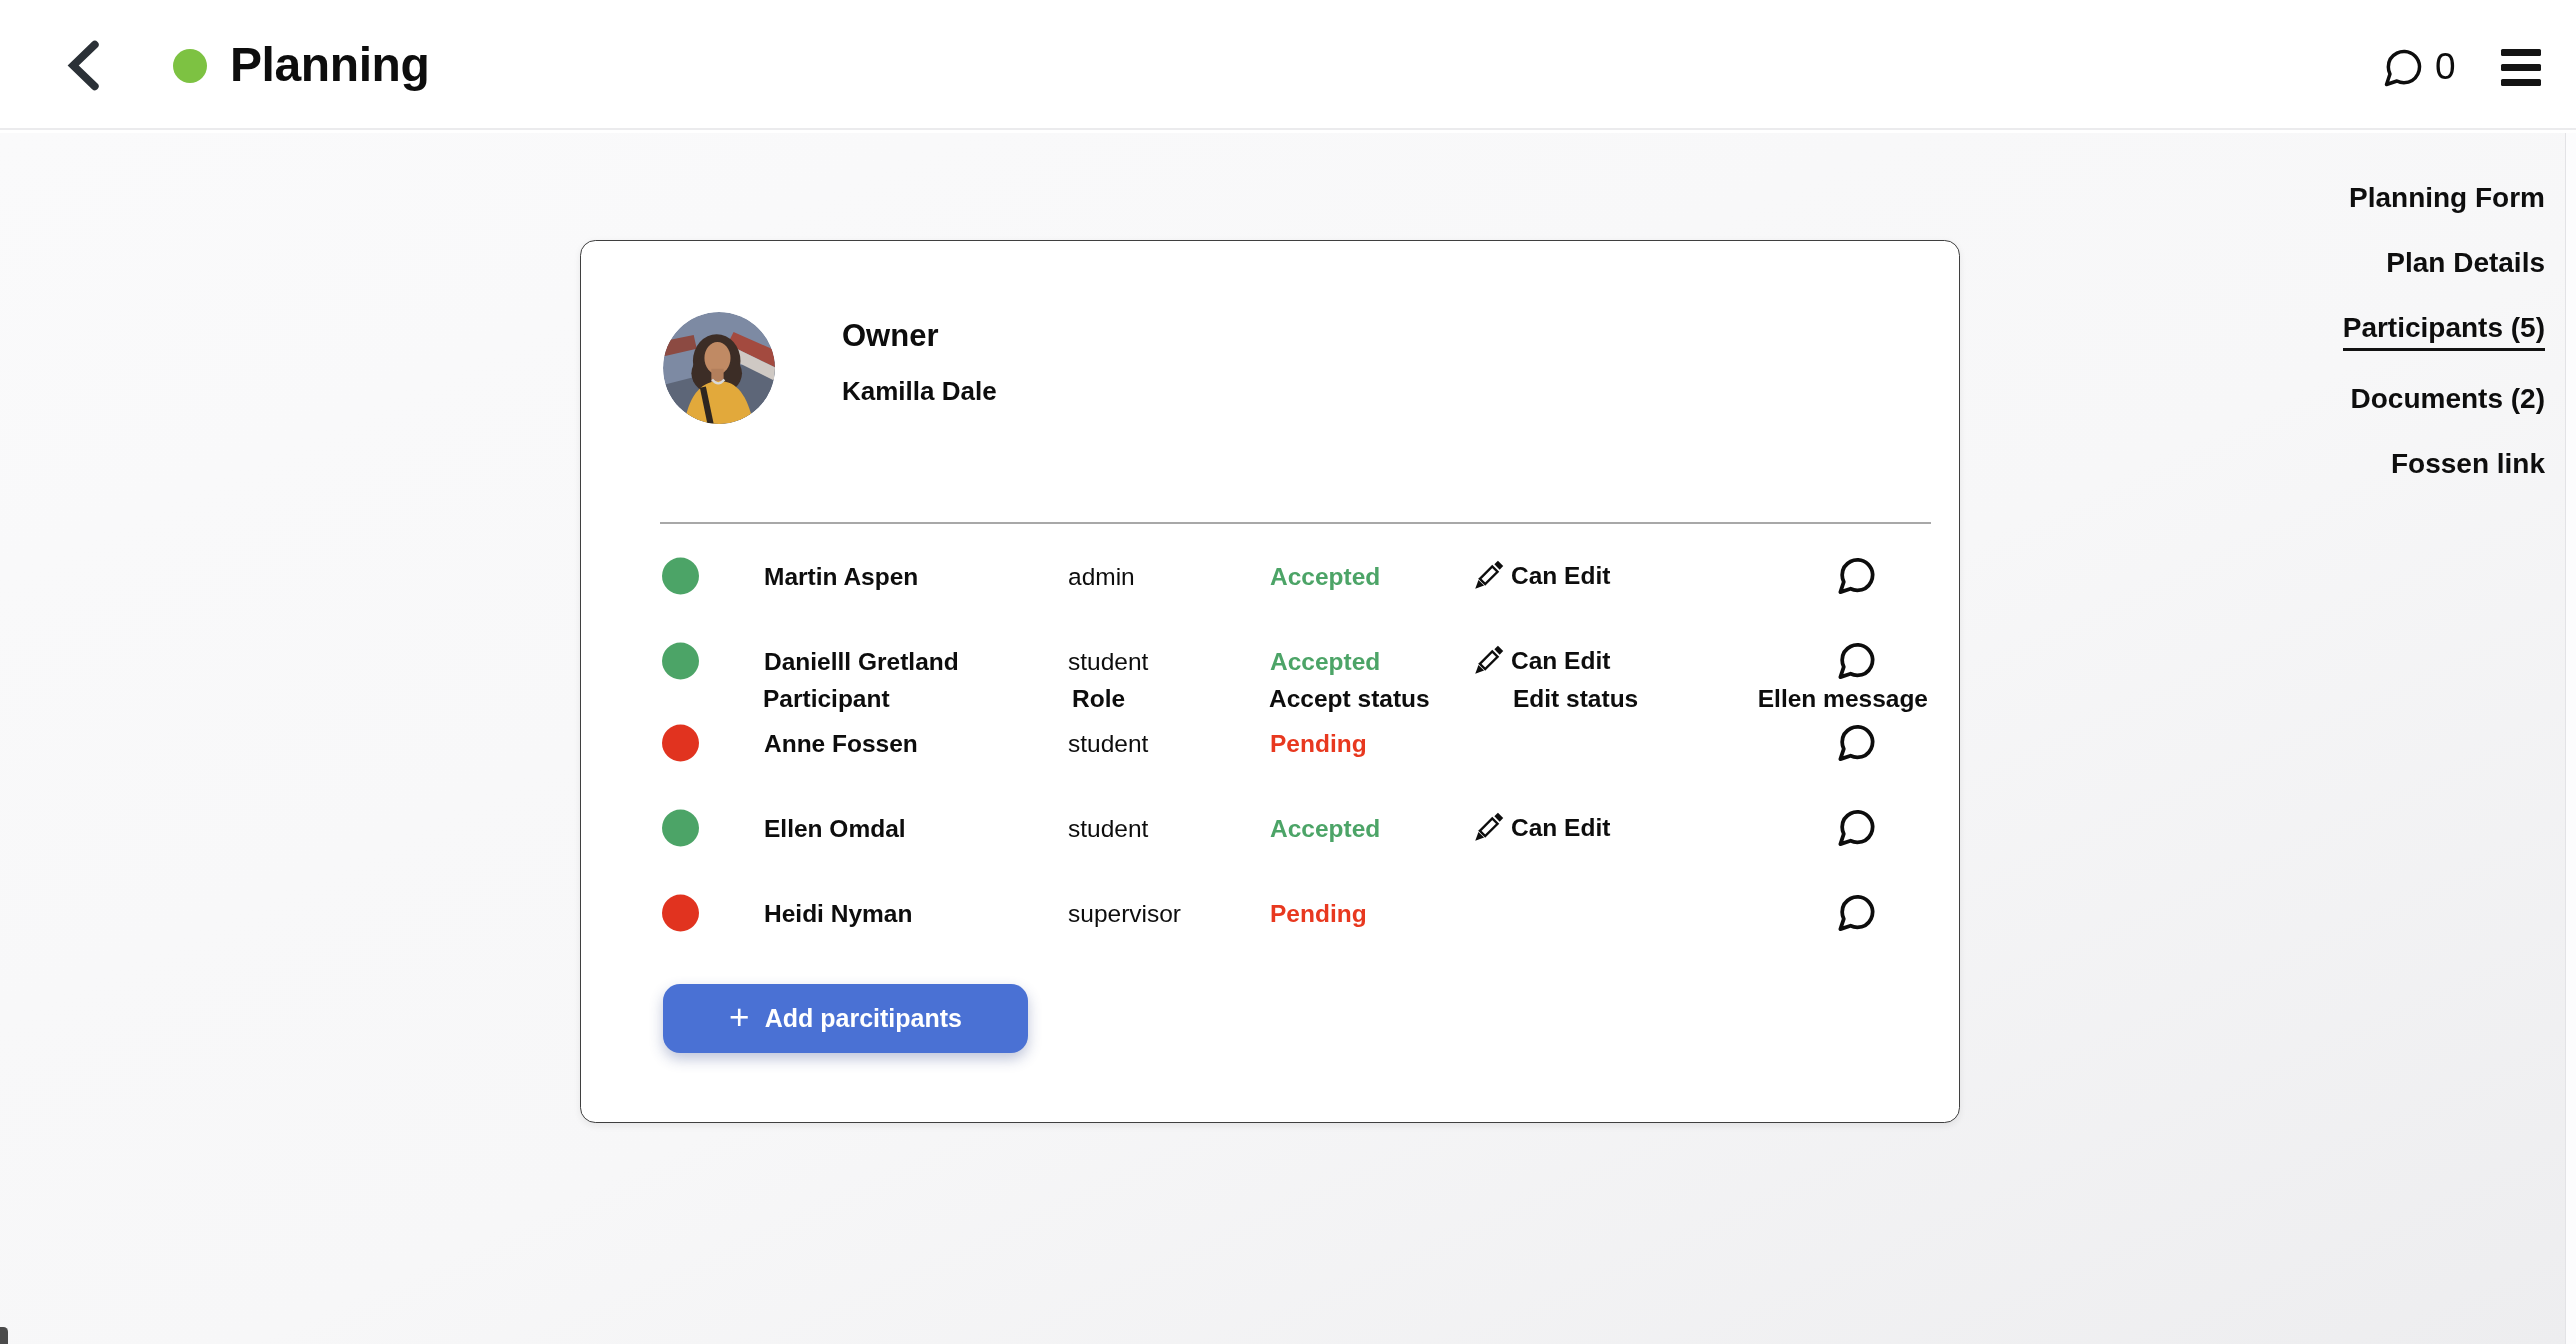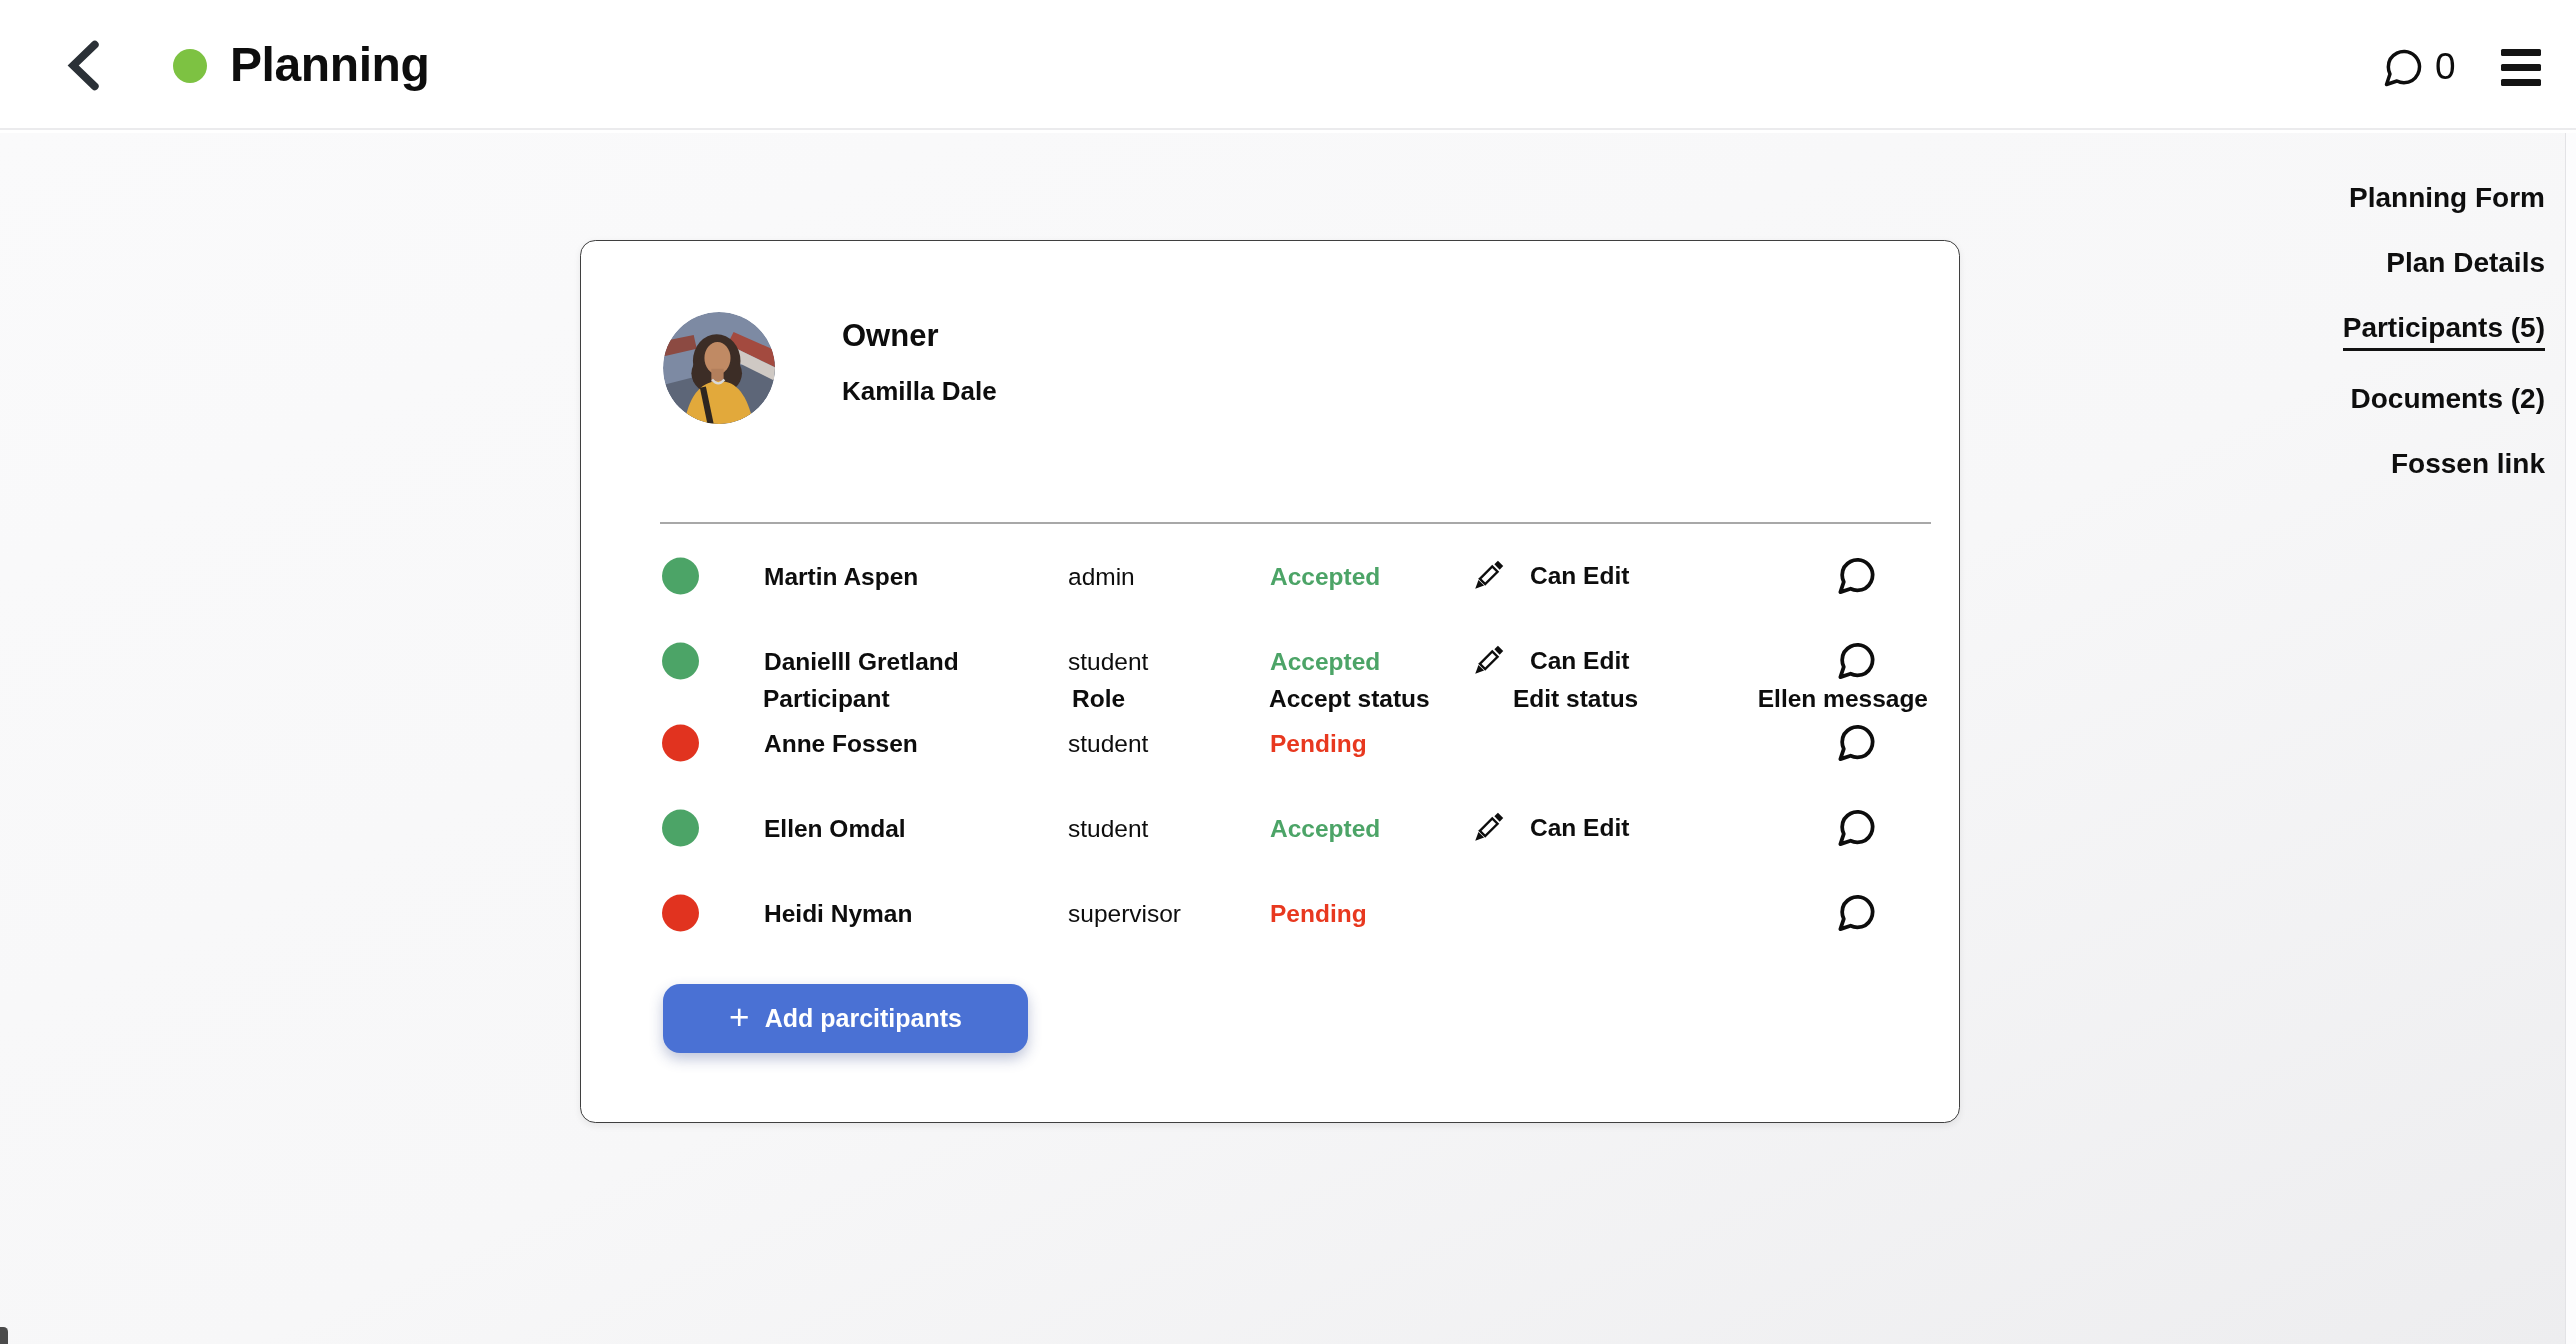--- a/index.html
+++ b/index.html
@@ -45,21 +45,21 @@
   .th-edit { left:932px; }
   .th-send { right:31px; }
   .table-divider { position:absolute; left:79px; top:281px; width:1271px; height:2.3px; background:#a8a8a8; }
 
   .prow { position:absolute; left:79px; width:1271px; height:74px; }
   .prow .dot { position:absolute; left:1.5px; top:50%; transform:translateY(-50%); width:37px; height:37px; border-radius:50%; }
   .prow .cell { position:absolute; top:50%; transform:translateY(-50%); font-size:24.5px; line-height:31px; white-space:nowrap; }
   .prow .name { left:104px; font-weight:600; }
   .prow .role { left:408px; font-weight:400; }
   .prow .accept { left:610px; font-weight:600; }
-  .prow .edit-wrap { position:absolute; left:811px; top:50%; transform:translateY(-50%); display:flex; align-items:center; gap:25px; }
+  .prow .edit-wrap { position:absolute; left:811px; top:50%; transform:translateY(-50%); display:flex; align-items:center; gap:6px; }
   .prow .edit-label { font-size:24.5px; font-weight:600; white-space:nowrap; }
   .prow .msg-btn { position:absolute; left:1175px; top:50%; transform:translateY(-50%); width:43px; height:43px;
                    background:none; border:none; cursor:pointer; }
 
   .add-btn { position:absolute; left:82px; top:743px; width:365px; height:69px; border:none; border-radius:17px;
              color:#fff; cursor:pointer; display:flex; align-items:center; justify-content:center; gap:15.3px;
              box-shadow:0 6.1px 14px rgba(40,60,130,.30); }
   .add-btn .plus { font-size:35px; font-weight:400; line-height:35px; margin-top:-3.1px; }
   .add-btn .lbl { font-size:25px; font-weight:700; }
 

